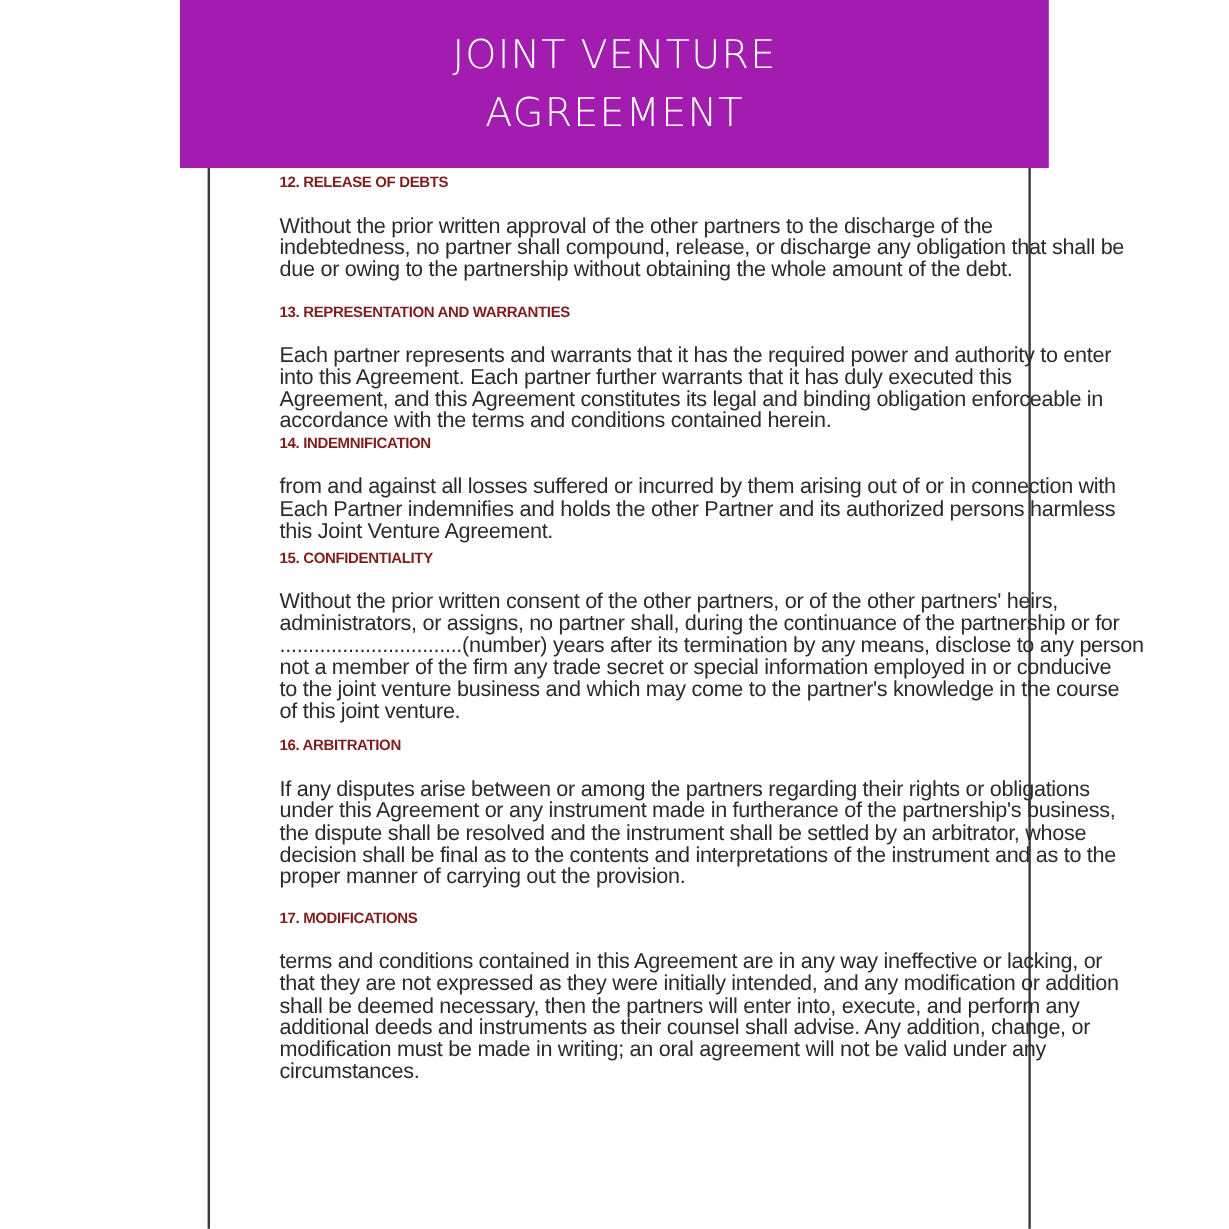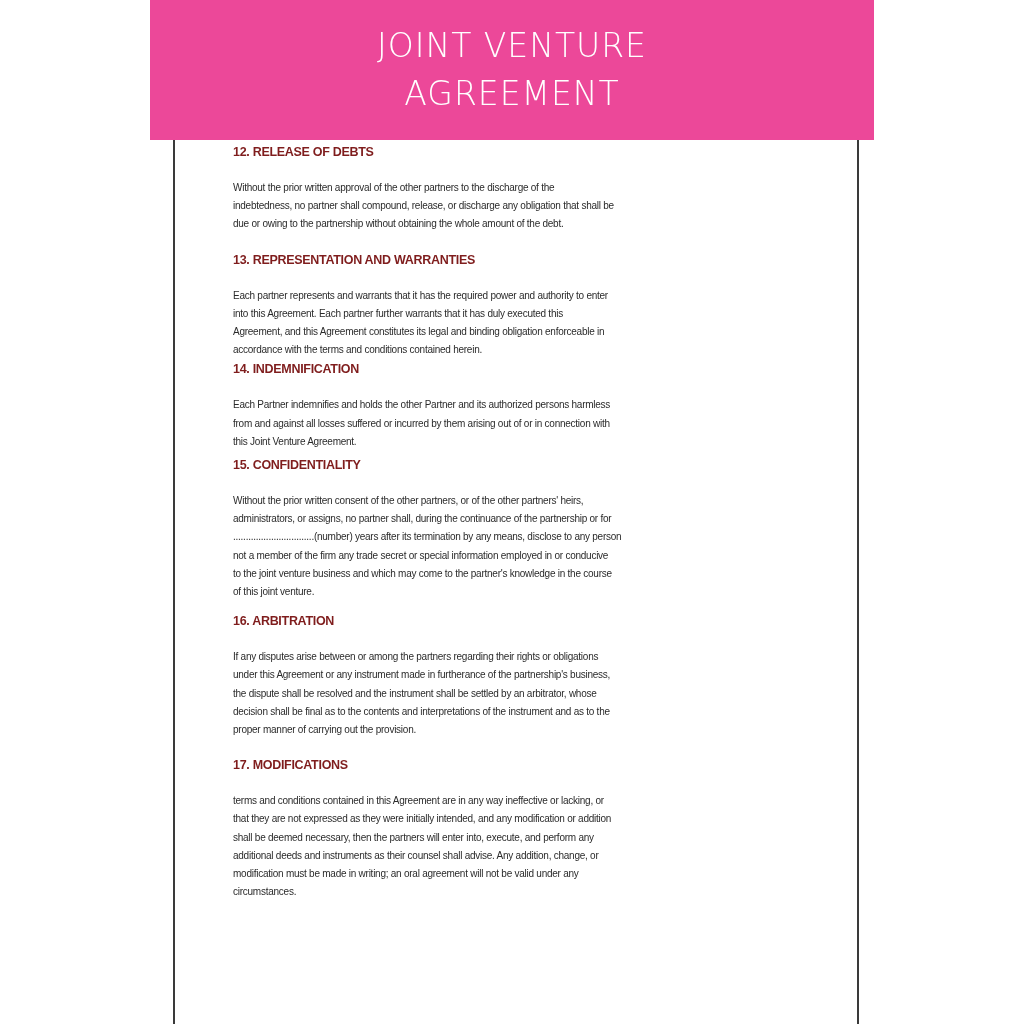--- a/index.html
+++ b/index.html
@@ -3,38 +3,38 @@
   <meta charset="utf-8">
   <style>
     html, body { margin: 0; padding: 0; background: #ffffff; }
     body { width: 1024px; height: 1024px; position: relative; overflow: hidden; }
     .page-frame {
       position: absolute; left: 173px; top: 120px; width: 682px; height: 920px;
       border-left: 2px solid #3a3a3a; border-right: 2px solid #3a3a3a; background: #fff;
     }
     .banner {
       position: absolute; left: 150px; top: 0; width: 724px; height: 140px;
-      background: #ec4899; display: flex; flex-direction: column;
+      background: #a21caf; display: flex; flex-direction: column;
       align-items: center; justify-content: center; z-index: 2;
     }
     .banner-line {
       color: #ffffff; font-family: "DejaVu Sans", sans-serif; font-weight: 200;
       font-size: 33px; letter-spacing: 1px; line-height: 48px;
     }
     .content {
       position: absolute; left: 233px; top: 143px; width: 570px;
       font-family: "Liberation Sans", sans-serif; color: #2b2b2b;
     }
     .section { margin: 0; }
     .heading {
       font-weight: bold; font-size: 12.5px; letter-spacing: -0.3px;
       color: #7f1d1d; height: 18px; line-height: 18px; margin-bottom: 18px;
     }
     .line {
-      font-size: 10px; line-height: 18.2px; white-space: nowrap;
+      font-size: 18px; line-height: 18.2px; white-space: nowrap;
       letter-spacing: -0.25px;
     }
   </style>
 </head>
 <body>
 
 <div class="page-frame"></div>
 
 <div class="banner">
   <div class="banner-line">JOINT VENTURE</div>
@@ -53,22 +53,22 @@
   <div class="section" style="margin-bottom:1px">
     <div class="heading">13. REPRESENTATION AND WARRANTIES</div>
     <div class="line">Each partner represents and warrants that it has the required power and authority to enter</div>
     <div class="line">into this Agreement. Each partner further warrants that it has duly executed this</div>
     <div class="line">Agreement, and this Agreement constitutes its legal and binding obligation enforceable in</div>
     <div class="line">accordance with the terms and conditions contained herein.</div>
   </div>
 
   <div class="section" style="margin-bottom:5px">
     <div class="heading">14. INDEMNIFICATION</div>
+    <div class="line">from and against all losses suffered or incurred by them arising out of or in connection with</div>
     <div class="line">Each Partner indemnifies and holds the other Partner and its authorized persons harmless</div>
-    <div class="line">from and against all losses suffered or incurred by them arising out of or in connection with</div>
     <div class="line">this Joint Venture Agreement.</div>
   </div>
 
   <div class="section" style="margin-bottom:11px">
     <div class="heading">15. CONFIDENTIALITY</div>
     <div class="line">Without the prior written consent of the other partners, or of the other partners' heirs,</div>
     <div class="line">administrators, or assigns, no partner shall, during the continuance of the partnership or for</div>
     <div class="line">................................(number) years after its termination by any means, disclose to any person</div>
     <div class="line">not a member of the firm any trade secret or special information employed in or conducive</div>
     <div class="line">to the joint venture business and which may come to the partner's knowledge in the course</div>

